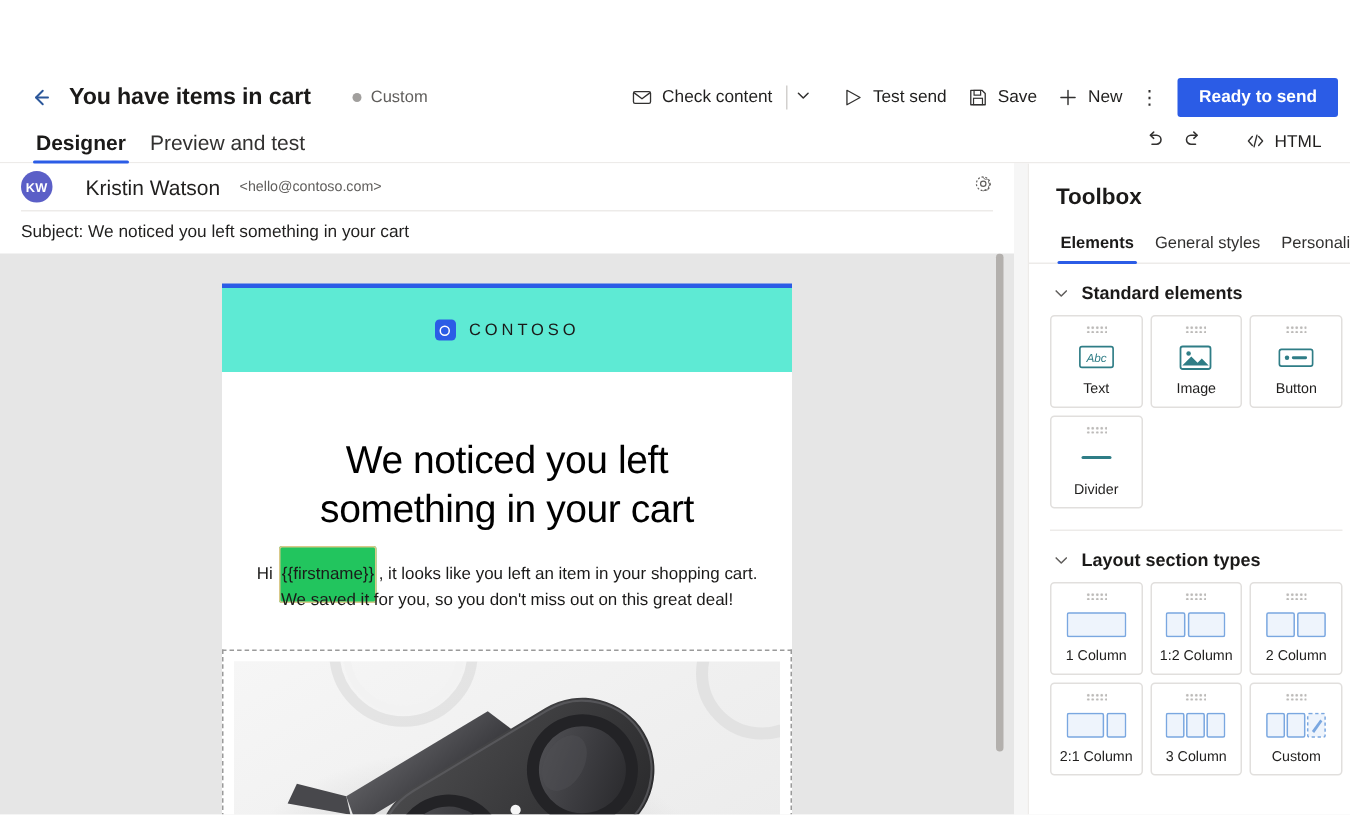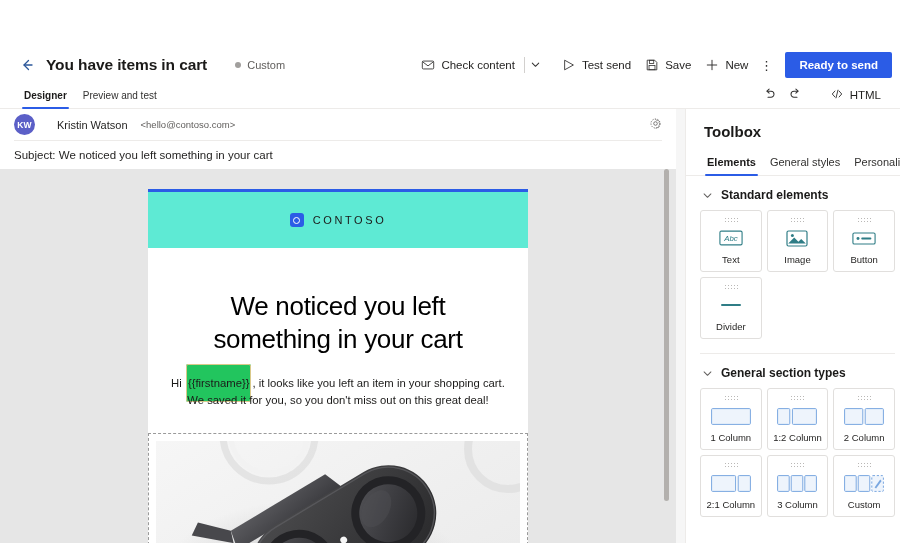--- a/index.html
+++ b/index.html
@@ -65,21 +65,21 @@
   
   .tabrow {
     height: 27px; flex: 0 0 27px;
     display: flex; align-items: center;
     padding: 0 12px 0 16px;
     background: #ffffff;
     border-bottom: 1px solid #edebe9;
   }
   .tab {
     position: relative; height: 27px; display: flex; align-items: center;
-    padding: 0 8px; font-size: 10px; color: #323130; cursor: pointer; white-space: nowrap;
+    padding: 0 8px; font-size: 14px; color: #323130; cursor: pointer; white-space: nowrap;
   }
   .tab.active { font-weight: 700; color: #1b1a19; }
   .tab.active::after {
     content: ""; position: absolute; left: 6px; right: 6px; bottom: 0;
     height: 2px; background: #2b5ce6; border-radius: 1px;
   }
   .tabrow-spacer { flex: 1 1 auto; }
   .icon-btn {
     width: 26px; height: 24px; display: flex; align-items: center; justify-content: center;
     cursor: pointer; color: #323130; border-radius: 2px;
@@ -99,21 +99,21 @@
   .meta-from {
     height: 32px; display: flex; align-items: center; gap: 9px;
     border-bottom: 1px solid #edebe9;
   }
   .avatar {
     width: 21px; height: 21px; border-radius: 50%;
     background: #5b5fc7; color: #fff;
     display: flex; align-items: center; justify-content: center;
     font-size: 8.5px; font-weight: 700; letter-spacing: 0.2px; flex: 0 0 auto;
   }
-  .from-name { font-size: 11px; color: #201f1e; white-space: nowrap; padding-left: 13px; }
+  .from-name { font-size: 14px; color: #201f1e; white-space: nowrap; padding-left: 13px; }
   .from-email { font-size: 9.5px; color: #605e5c; margin-left: 4px; white-space: nowrap; }
   .meta-spacer { flex: 1 1 auto; }
   .gear { color: #605e5c; cursor: pointer; display: flex; align-items: center; }
   .meta-subject {
     height: 28px; display: flex; align-items: center;
     font-size: 11.5px; color: #201f1e; white-space: nowrap;
   }
 
   
   .canvas-wrap { flex: 1 1 auto; position: relative; background: #e6e6e6; min-height: 0; overflow: hidden; }
@@ -541,21 +541,21 @@
         </div>
 
         <div class="sep-line"></div>
 
         <div class="group-head">
           <span class="chev">
             <svg width="11" height="11" viewBox="0 0 12 12" fill="none">
               <path d="M2.3 4.3 L6 8 L9.7 4.3" stroke="#605e5c" stroke-width="1.1" stroke-linecap="round" stroke-linejoin="round"></path>
             </svg>
           </span>
-          <span>General section types</span>
+          <span>Layout section types</span>
         </div>
 
         <div class="grid">
           <div class="card">
             <span class="dots"></span>
             <span class="card-ico">
               <svg width="40" height="17" viewBox="0 0 40 17" fill="none">
                 <rect x="0.6" y="0.6" width="38.8" height="15.8" rx="1" fill="#eef4fc" stroke="#7aa7e0" stroke-width="1"></rect>
               </svg>
             </span>

